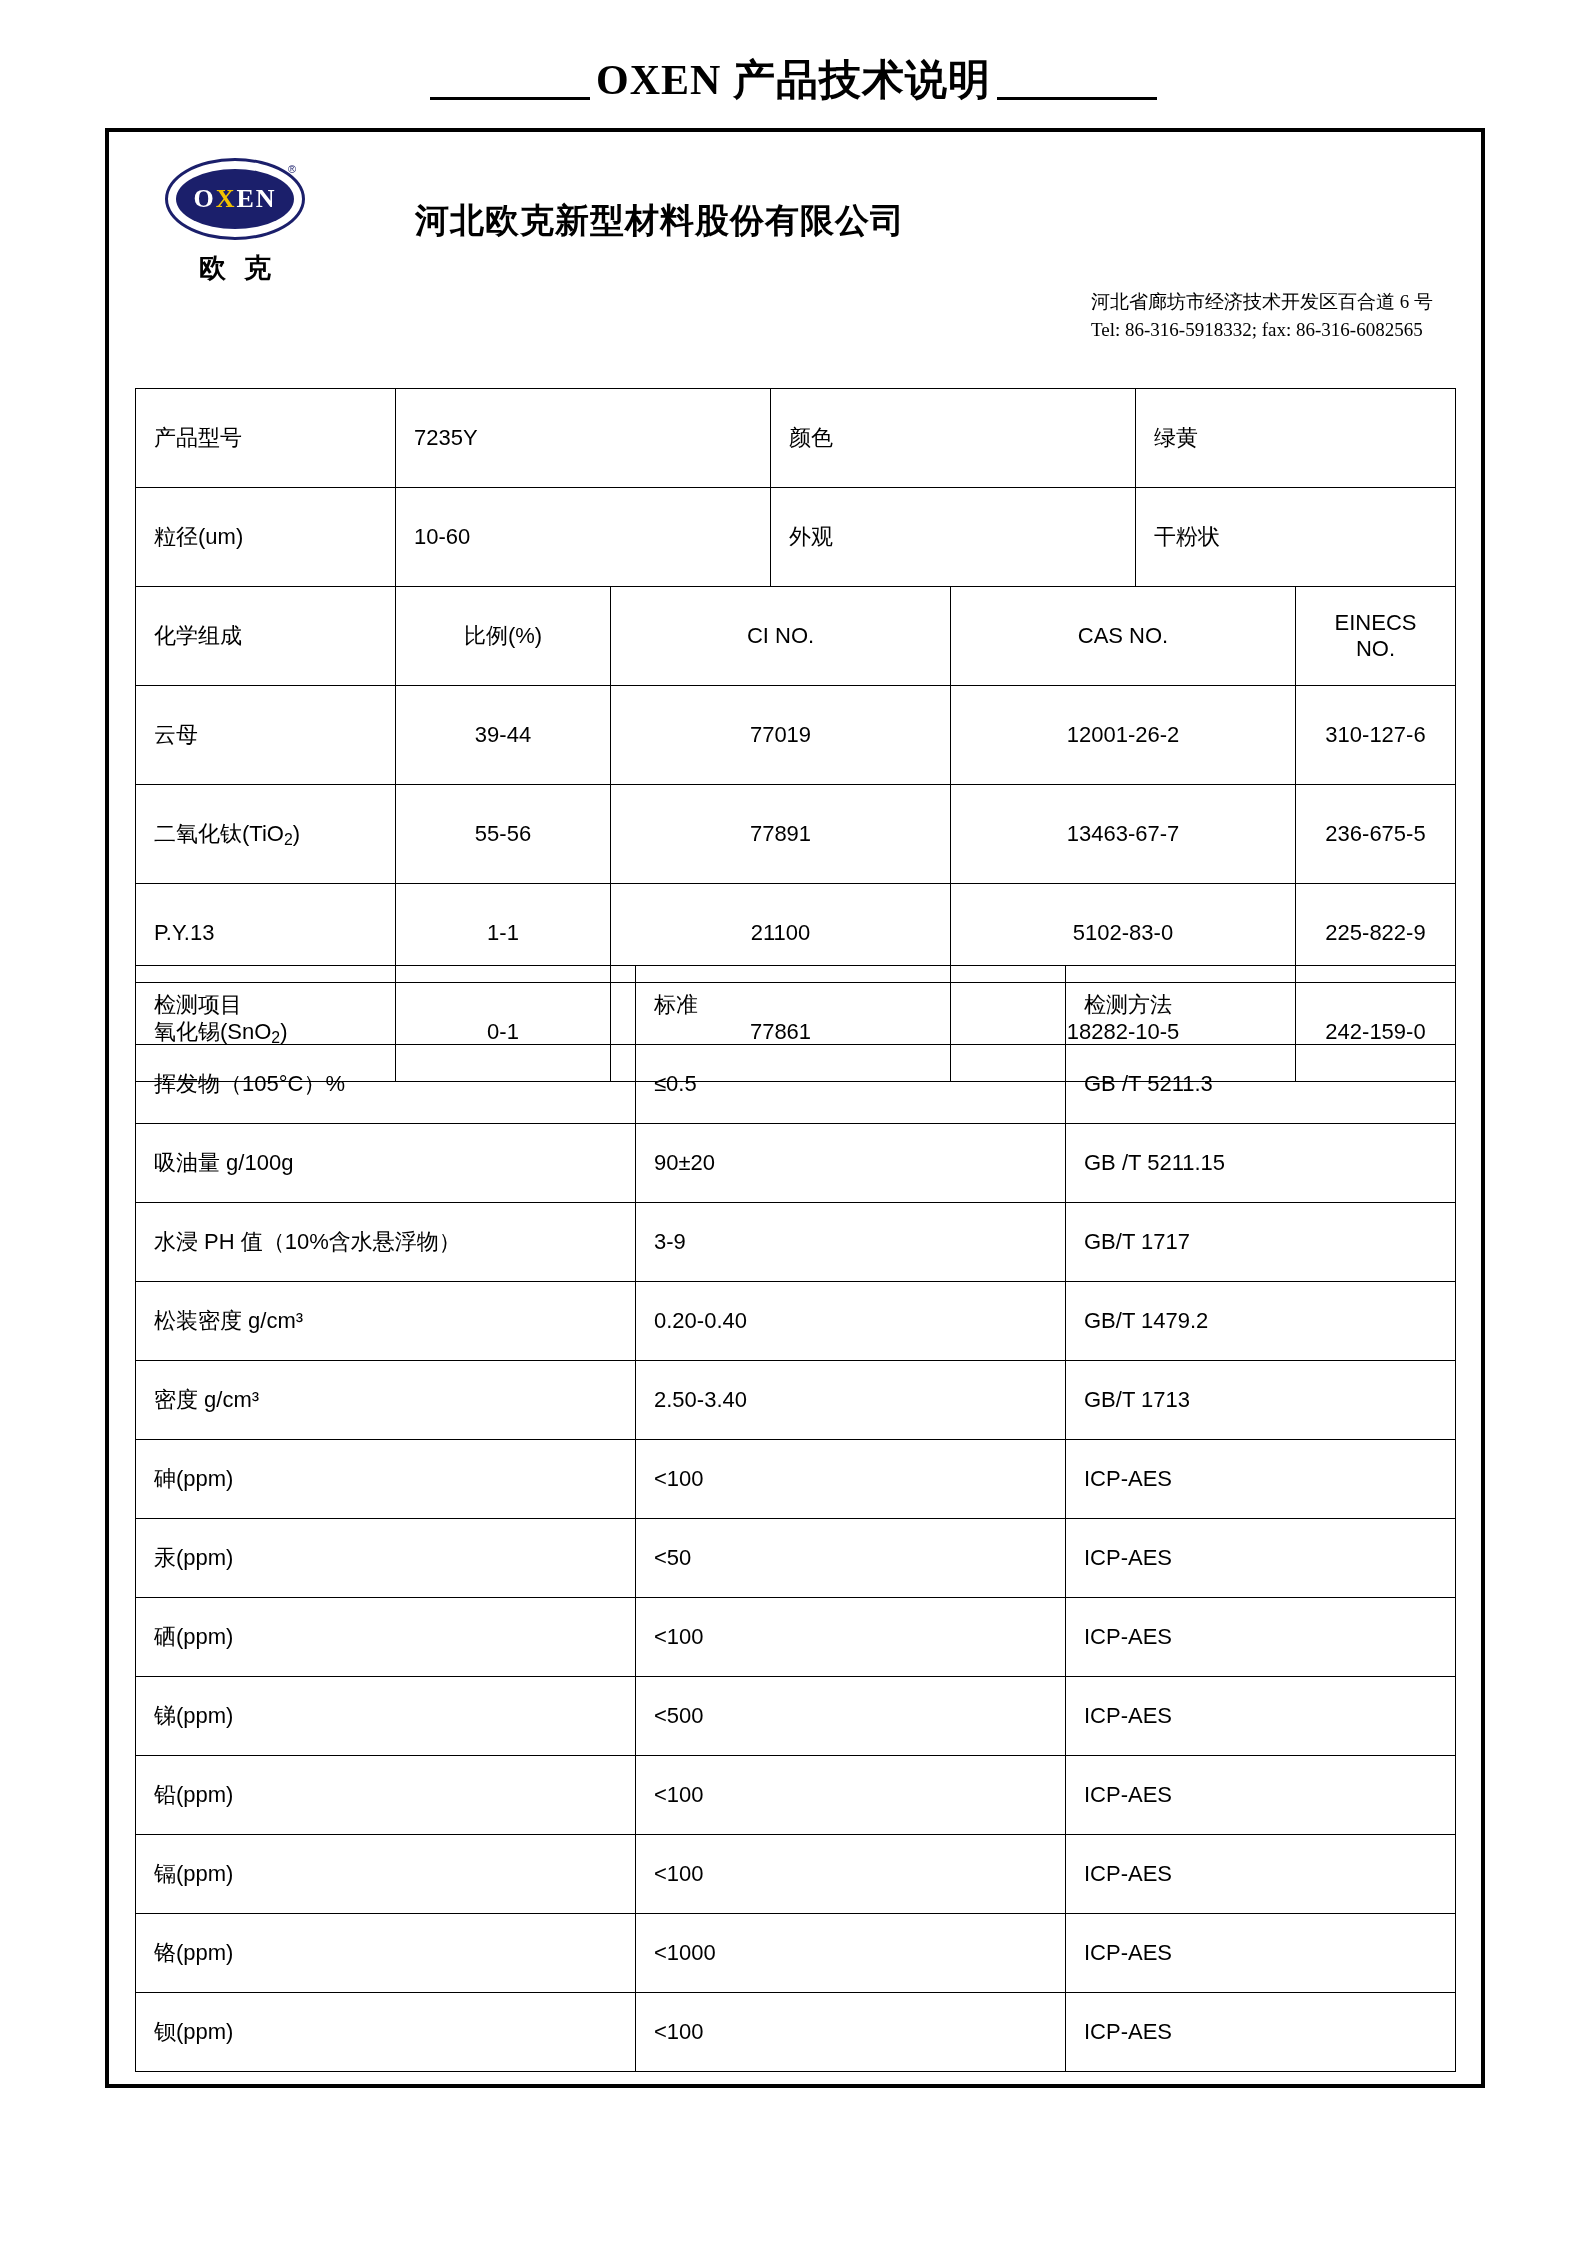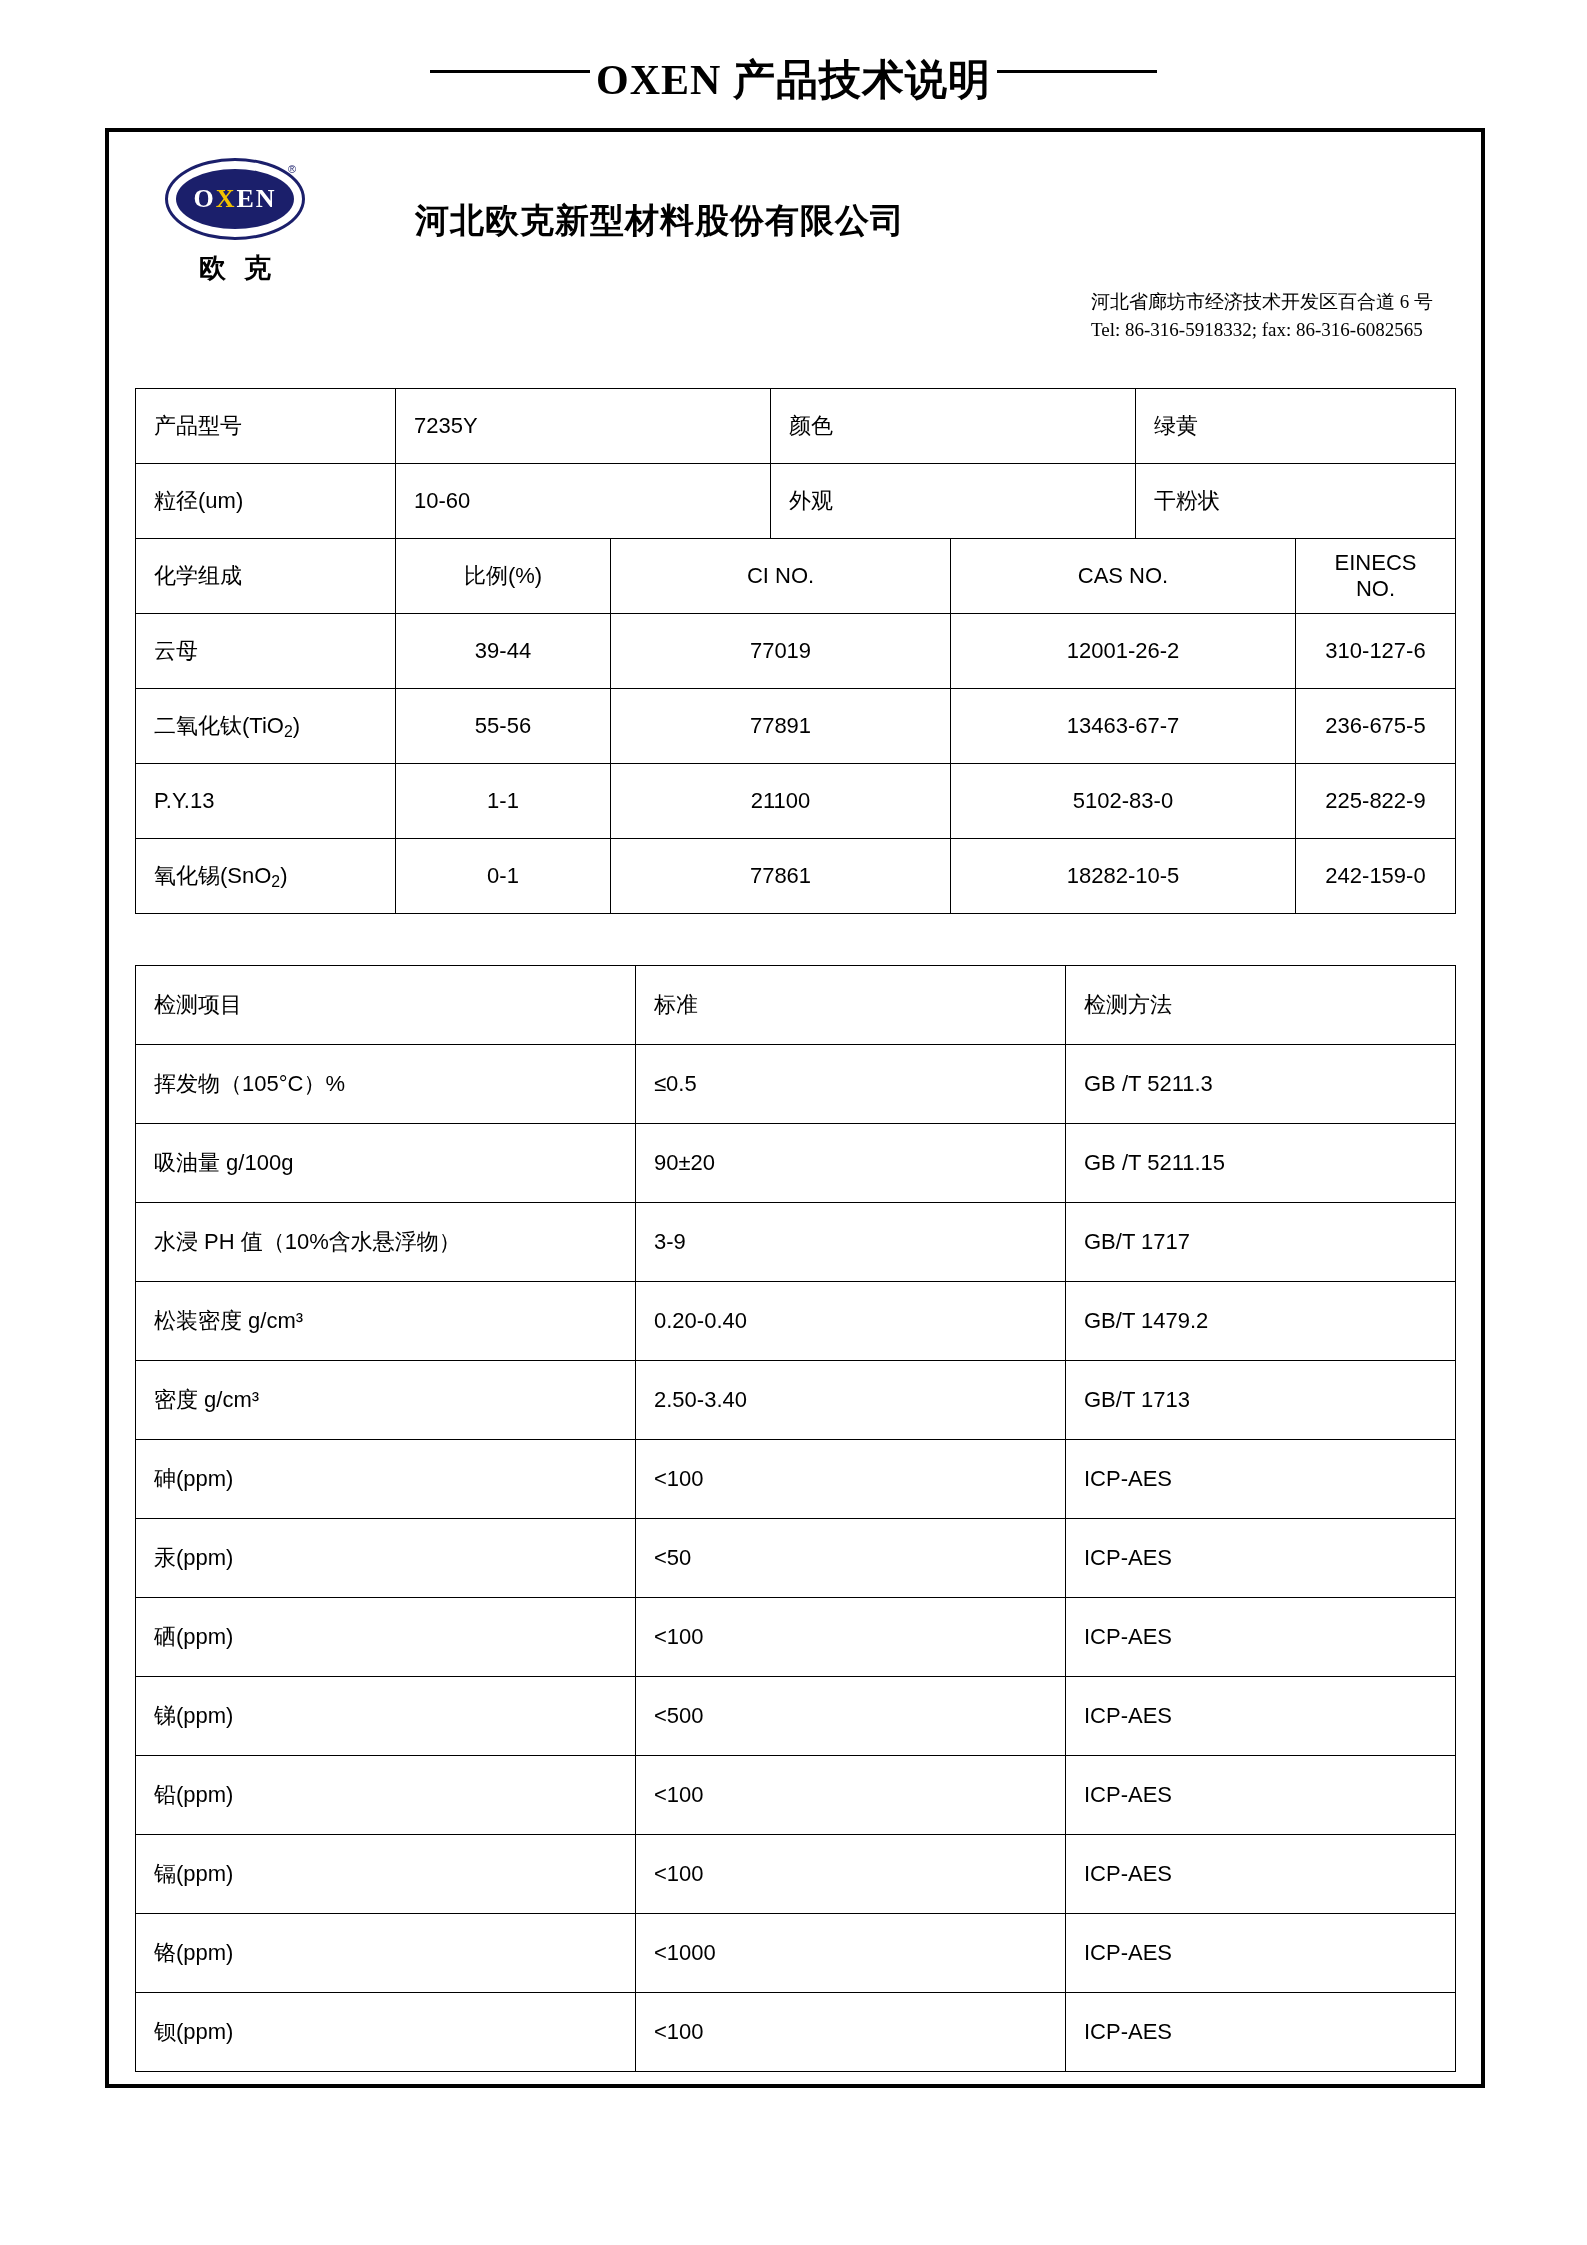--- a/index.html
+++ b/index.html
@@ -16,21 +16,21 @@
     overflow: hidden;
   }
 
   
   .title-row {
     position: absolute;
     top: 52px;
     left: 0;
     width: 1587px;
     display: flex;
-    align-items: flex-start;
+    align-items: center;
     justify-content: center;
   }
   .title-rule {
     height: 3px;
     background: #000;
     width: 160px;
     position: relative;
     top: 18px;
   }
   .title-rule.left { margin-right: 6px; }
@@ -139,21 +139,21 @@
   .tbl-product {
     position: absolute;
     left: 135px;
     top: 388px;
     width: 1320px;
   }
   .tbl-product td {
     border: 1px solid #000;
     height: 74px;
     font-size: 22px;
-    padding: 0 18px;
+    padding: 12px 18px;
     vertical-align: middle;
   }
   .tbl-product td.label { text-align: left; }
   .tbl-product td.center { text-align: center; }
 
   .tbl-tests {
     position: absolute;
     left: 135px;
     top: 965px;
     width: 1320px;

